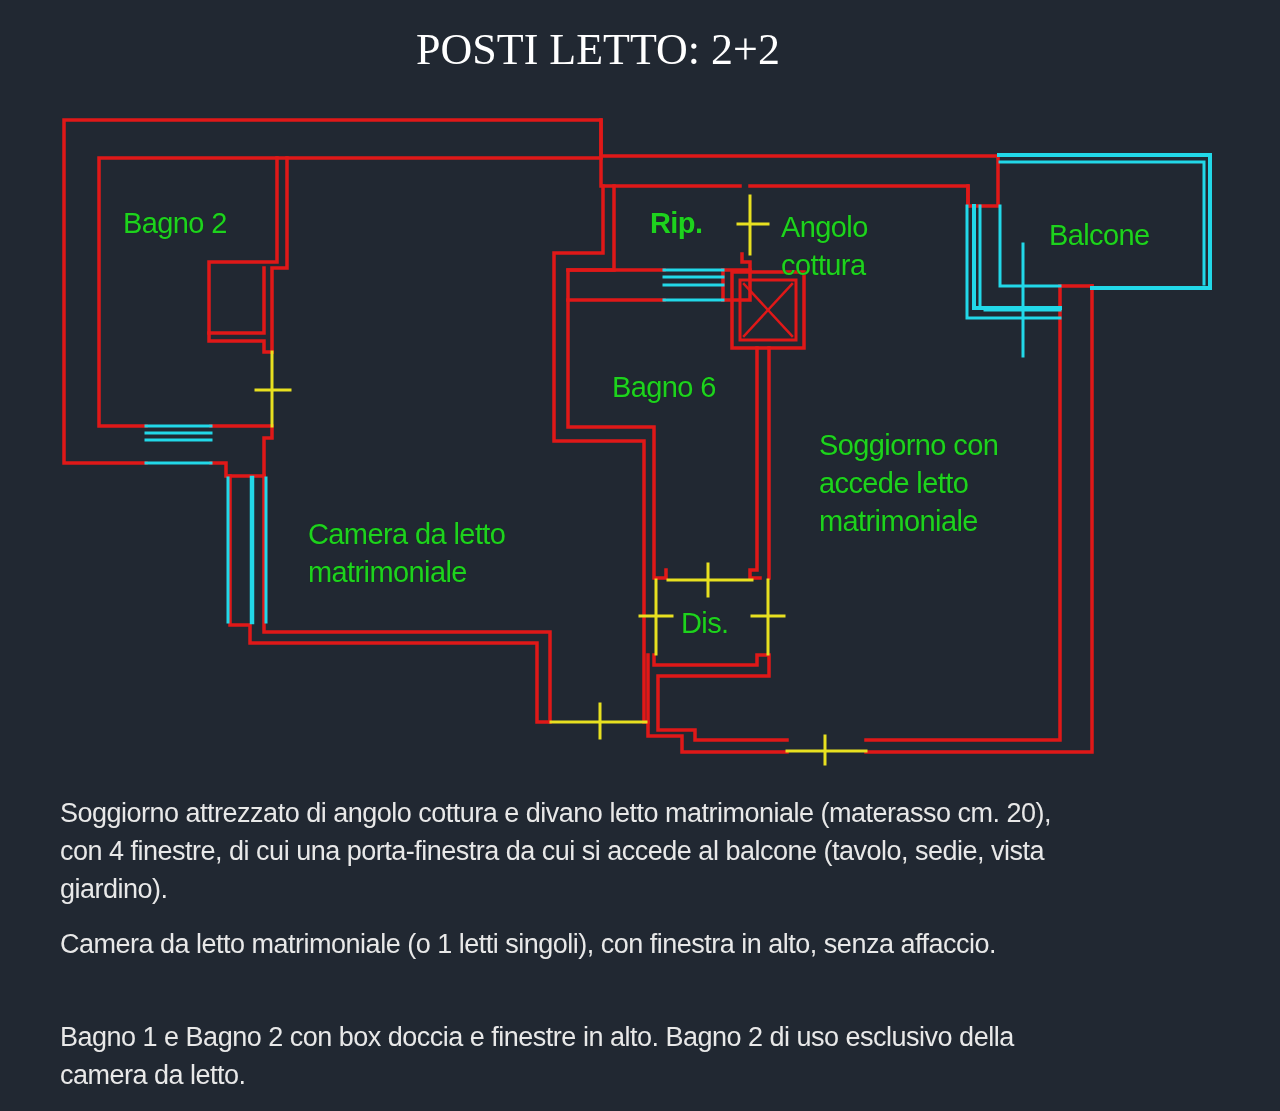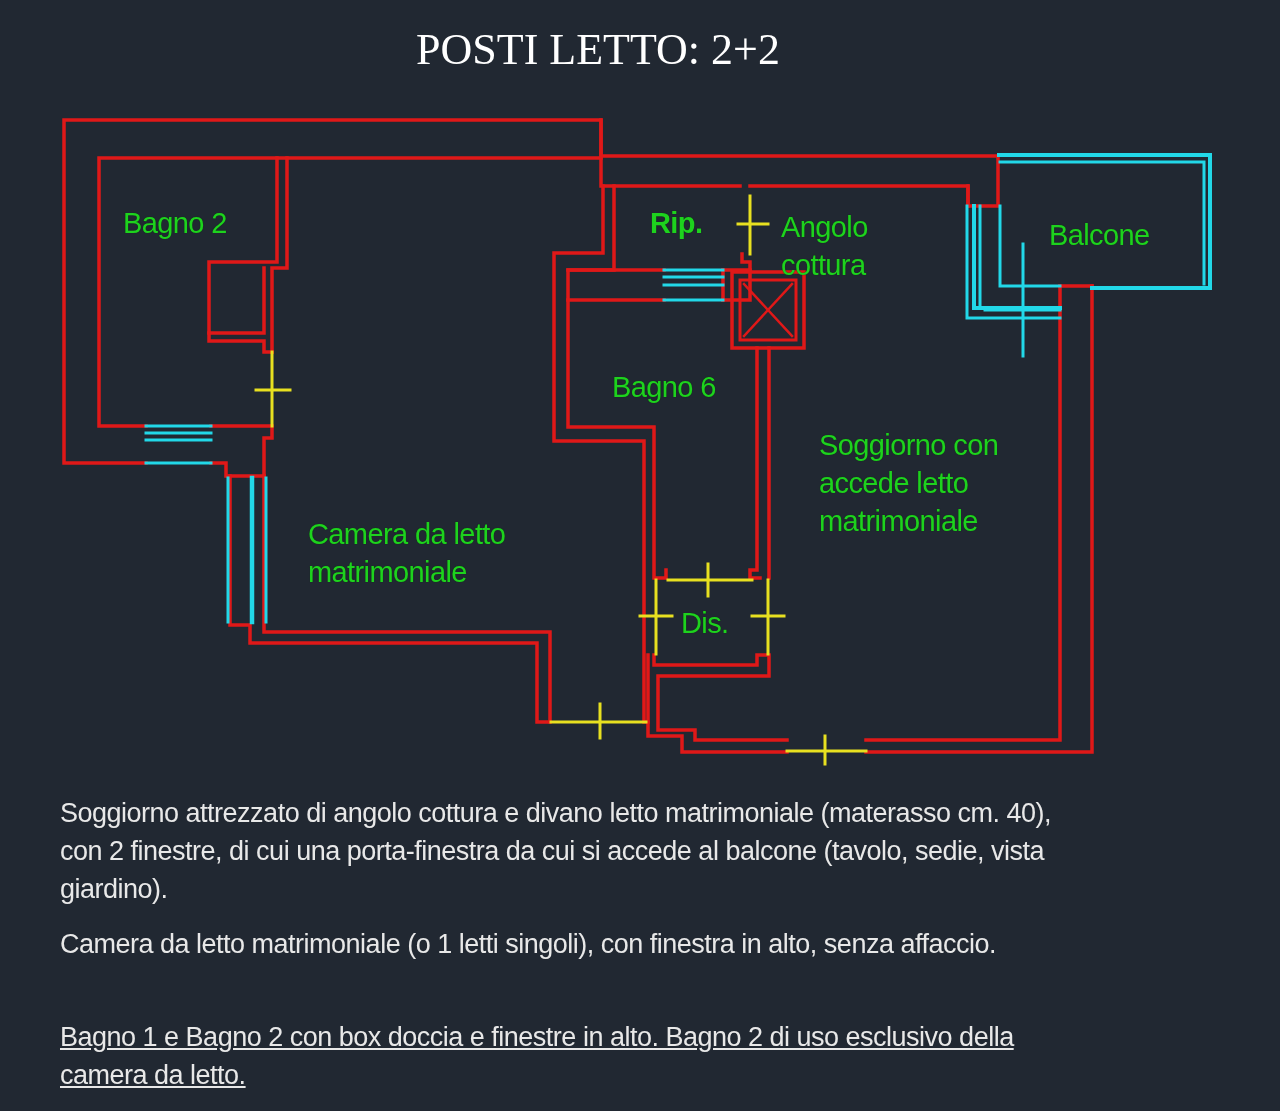--- a/index.html
+++ b/index.html
@@ -159,15 +159,15 @@
 cottura</div>
 <div class="room-label" style="left:1049px; top:208px;margin-top:8px;">Balcone</div>
 <div class="room-label" style="left:612px; top:368px;">Bagno 6</div>
 <div class="room-label" style="left:819px; top:426px;">Soggiorno con
 accede letto
 matrimoniale</div>
 <div class="room-label" style="left:308px; top:487px;margin-top:28px;">Camera da letto
 matrimoniale</div>
 <div class="room-label" style="left:681px; top:604px;text-align:right;">Dis.</div>
 
-<p class="desc" style="top:794px;">Soggiorno attrezzato di angolo cottura e divano letto matrimoniale (materasso cm. 40), con 2 finestre, di cui una porta-finestra da cui si accede al balcone (tavolo, sedie, vista giardino).</p>
+<p class="desc" style="top:794px;">Soggiorno attrezzato di angolo cottura e divano letto matrimoniale (materasso cm. 20), con 4 finestre, di cui una porta-finestra da cui si accede al balcone (tavolo, sedie, vista giardino).</p>
 <p class="desc" style="top:925px;">Camera da letto matrimoniale (o 1 letti singoli), con finestra in alto, senza affaccio.</p>
-<p class="desc" style="top:1018px;text-decoration:underline;">Bagno 1 e Bagno 2 con box doccia e finestre in alto. Bagno 2 di uso esclusivo della camera da letto.</p>
+<p class="desc" style="top:1018px;">Bagno 1 e Bagno 2 con box doccia e finestre in alto. Bagno 2 di uso esclusivo della camera da letto.</p>
 
 </body></html>

